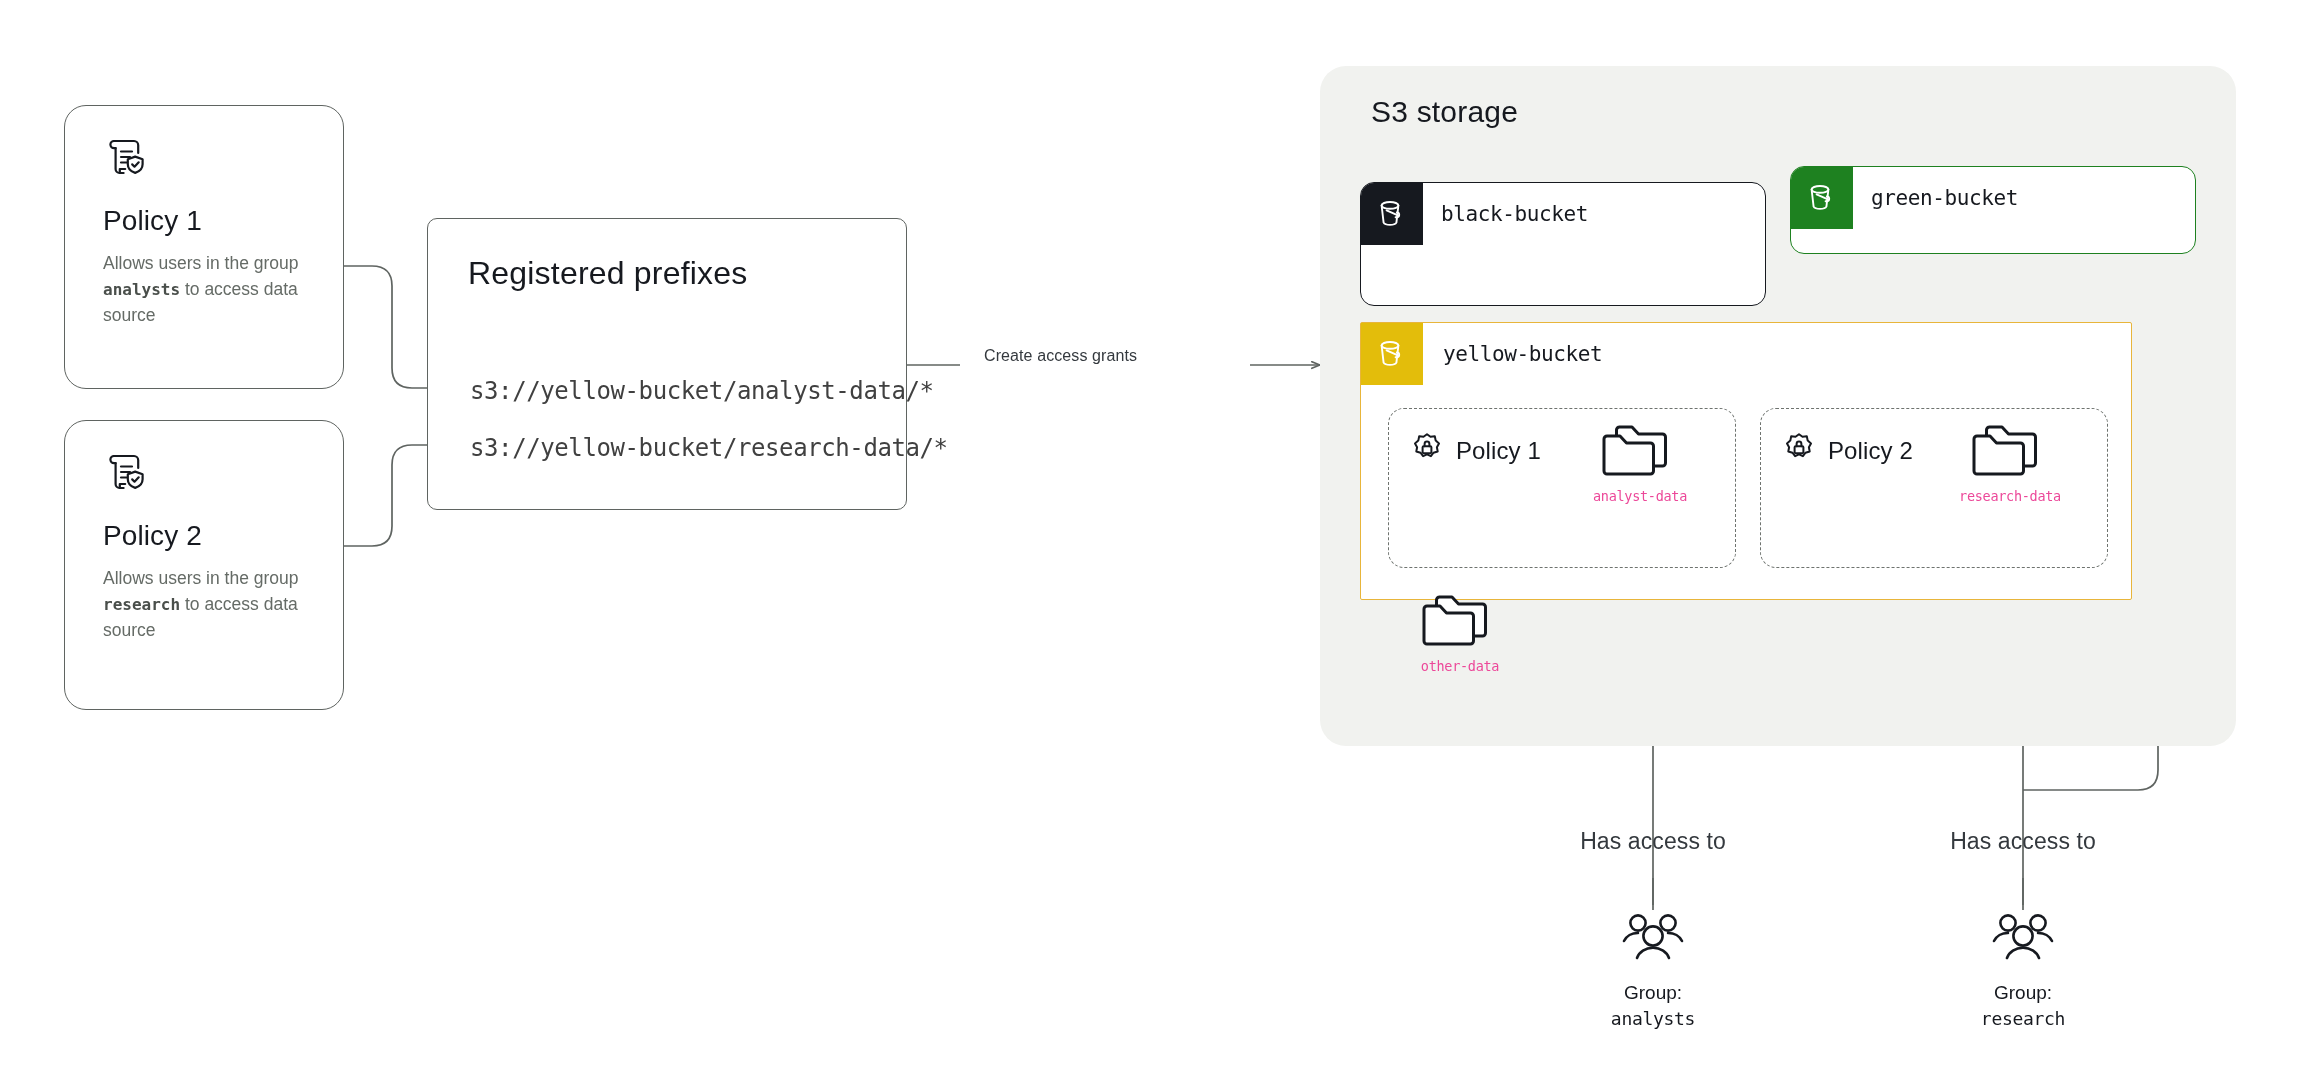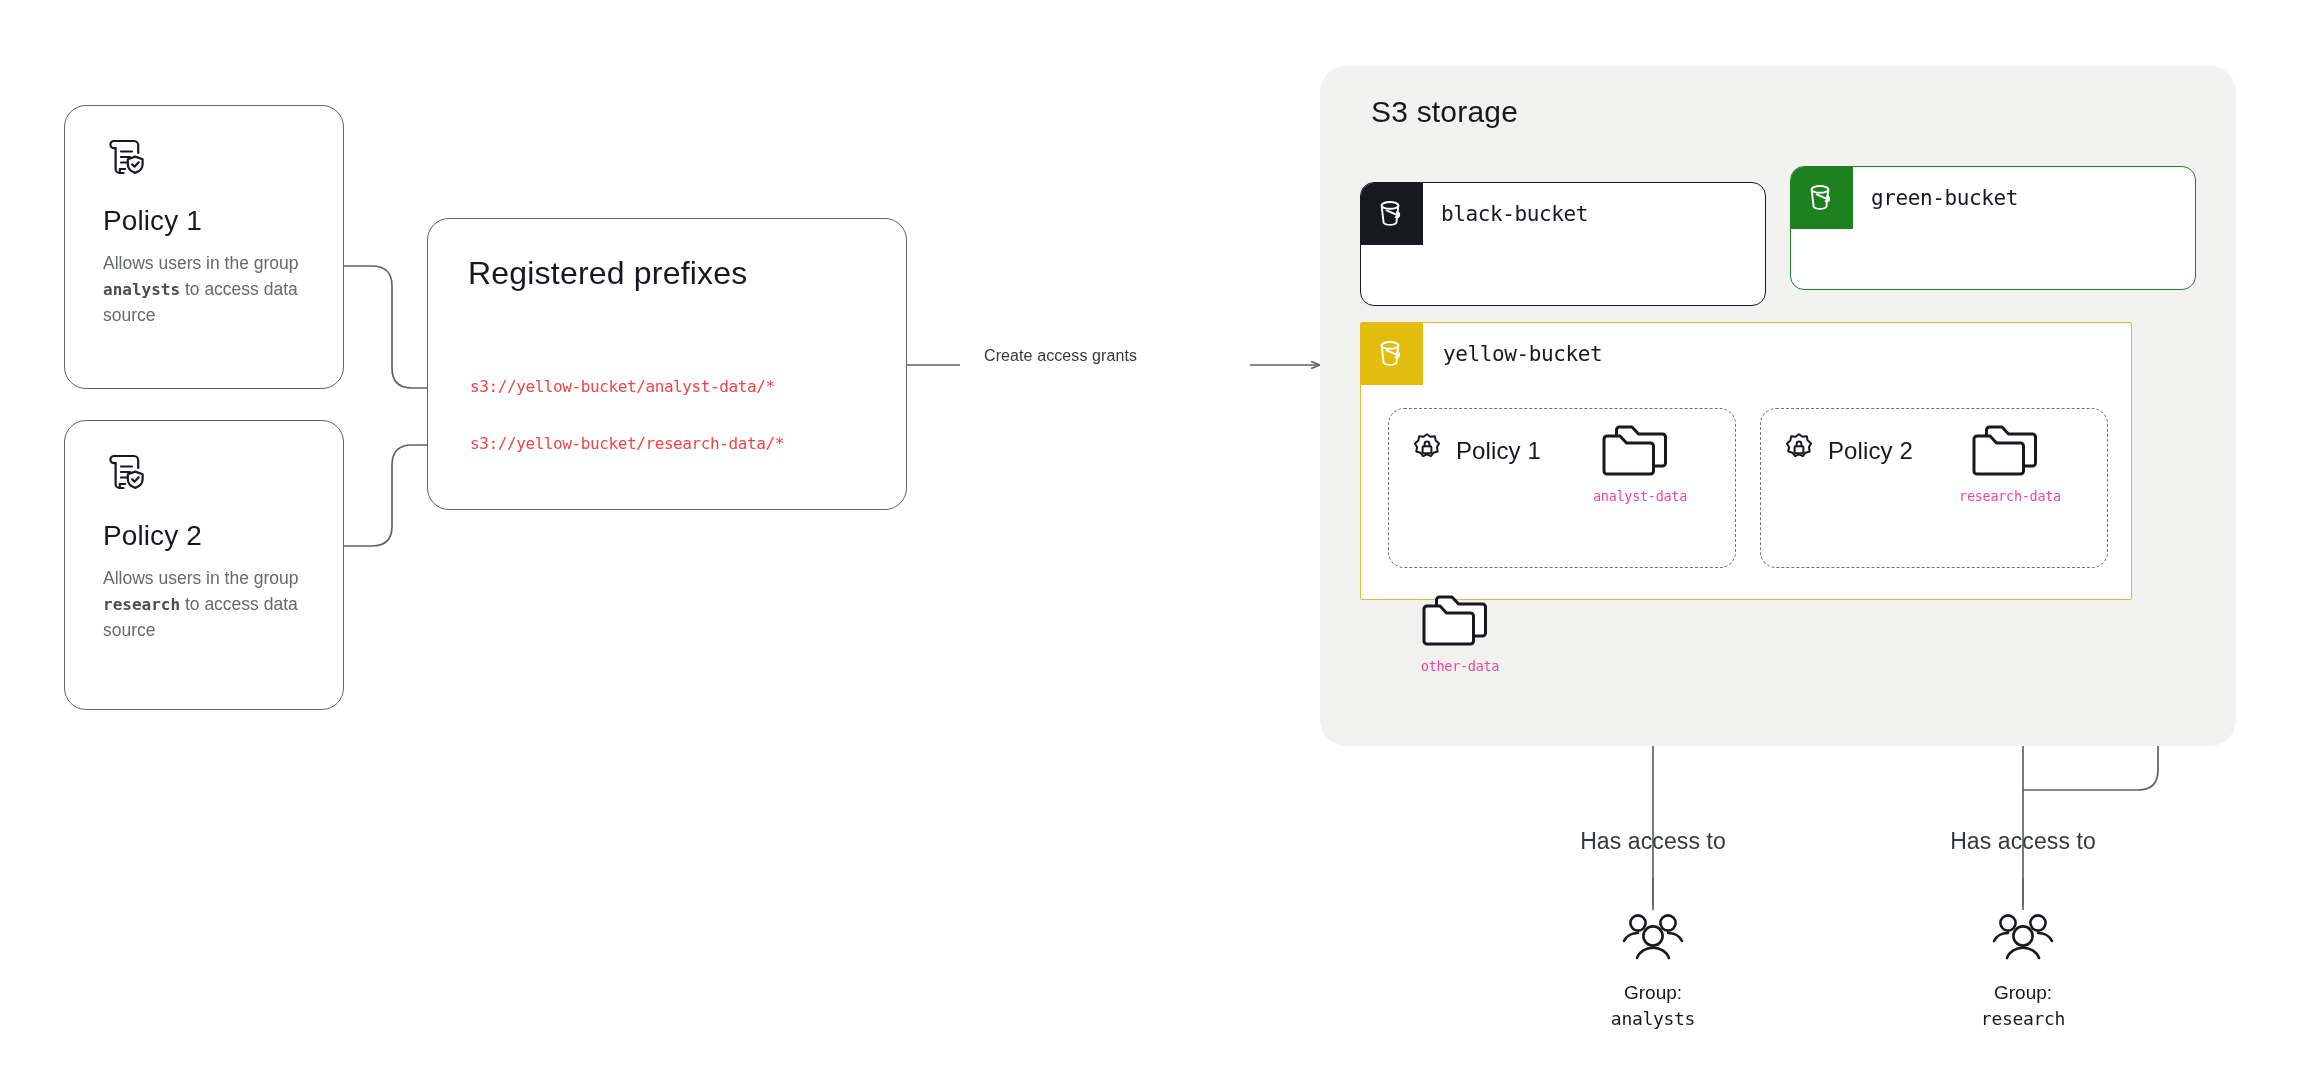--- a/index.html
+++ b/index.html
@@ -36,30 +36,30 @@
     color:#656b66;
     margin:0;
     max-width:196px;
   }
   .policy-desc .mono{font-size:16px;color:#4a4f4b;font-weight:700;}
 
   
   .prefix-box{
     position:absolute;
     left:427px;top:218px;width:480px;height:292px;
-    border:1.6px solid #5f6461;border-radius:22px;background:#fff;
+    border:1.6px solid #5f6461;border-radius:10px;background:#fff;
     box-sizing:border-box;
   }
   .prefix-title{
     position:absolute;left:40px;top:36px;
     font-size:32px;font-weight:400;color:#16191f;letter-spacing:.2px;
   }
   .prefix-item{
     position:absolute;left:42px;
-    font-size:16px;color:#ef4444;letter-spacing:-0.4px;white-space:nowrap;
+    font-size:24px;color:#404040;letter-spacing:-0.4px;white-space:nowrap;
   }
 
   
   .mid-label{
     position:absolute;left:984px;top:347px;
     font-size:16px;color:#34393e;white-space:nowrap;letter-spacing:.1px;
   }
 
   
   .s3-panel{
@@ -199,21 +199,21 @@
     <svg width="34" height="34" viewBox="0 0 34 34" fill="none" stroke="#ffffff" stroke-width="1.9" stroke-linecap="round" stroke-linejoin="round">
       <ellipse cx="15" cy="8.4" rx="8.4" ry="3.4"></ellipse>
       <path d="M6.6 8.4 L8.6 25.6 a6.6 3 0 0 0 12.8 0 L23.4 8.4"></path>
       <path d="M11.6 13.4 L21.8 17.8"></path>
       <path d="M21.8 15.4 a2.4 2.4 0 0 1 0 4.8 h-1.2"></path>
     </svg>
   </div>
   <div class="bucket-name mono">black-bucket</div>
 </div>
 
-<div class="bucket" style="left:1790px;top:166px;width:406px;height:124px;border:1.8px solid #1e8120;">
+<div class="bucket" style="left:1790px;top:166px;width:406px;height:88px;border:1.8px solid #1e8120;">
   <div class="bucket-head" style="background:#1e8120;">
     <svg width="34" height="34" viewBox="0 0 34 34" fill="none" stroke="#ffffff" stroke-width="1.9" stroke-linecap="round" stroke-linejoin="round">
       <ellipse cx="15" cy="8.4" rx="8.4" ry="3.4"></ellipse>
       <path d="M6.6 8.4 L8.6 25.6 a6.6 3 0 0 0 12.8 0 L23.4 8.4"></path>
       <path d="M11.6 13.4 L21.8 17.8"></path>
       <path d="M21.8 15.4 a2.4 2.4 0 0 1 0 4.8 h-1.2"></path>
     </svg>
   </div>
   <div class="bucket-name mono">green-bucket</div>
 </div>

